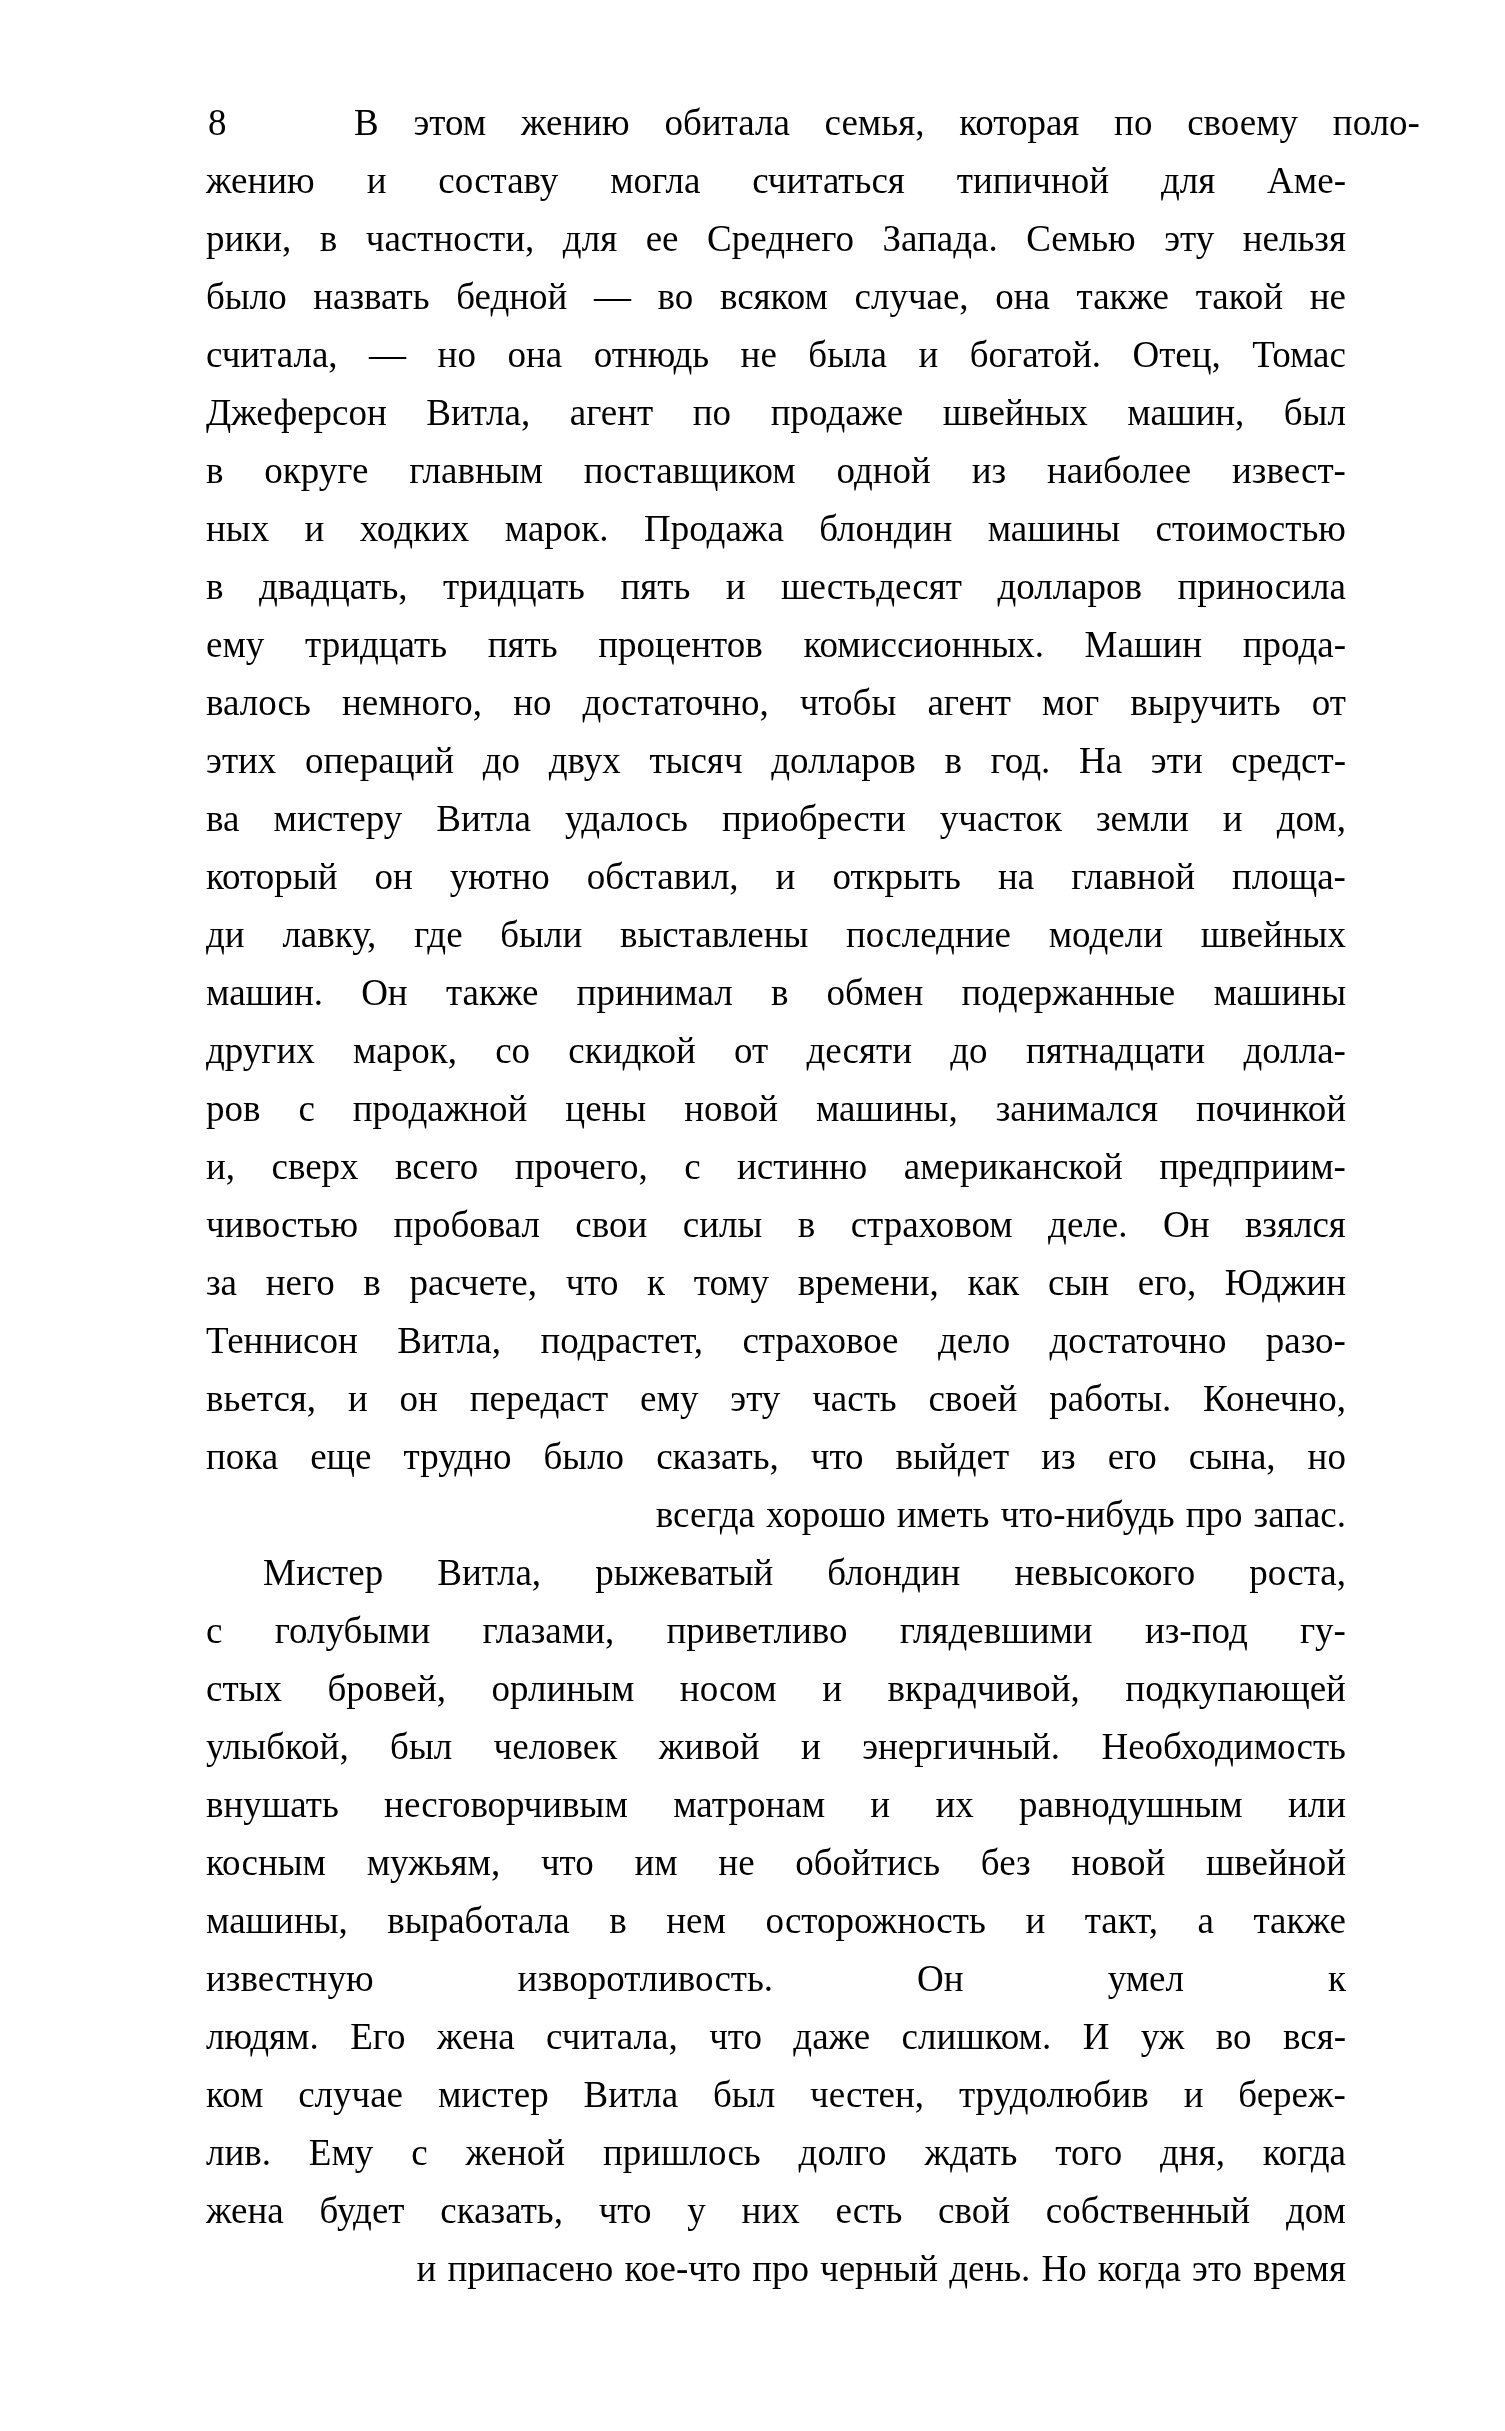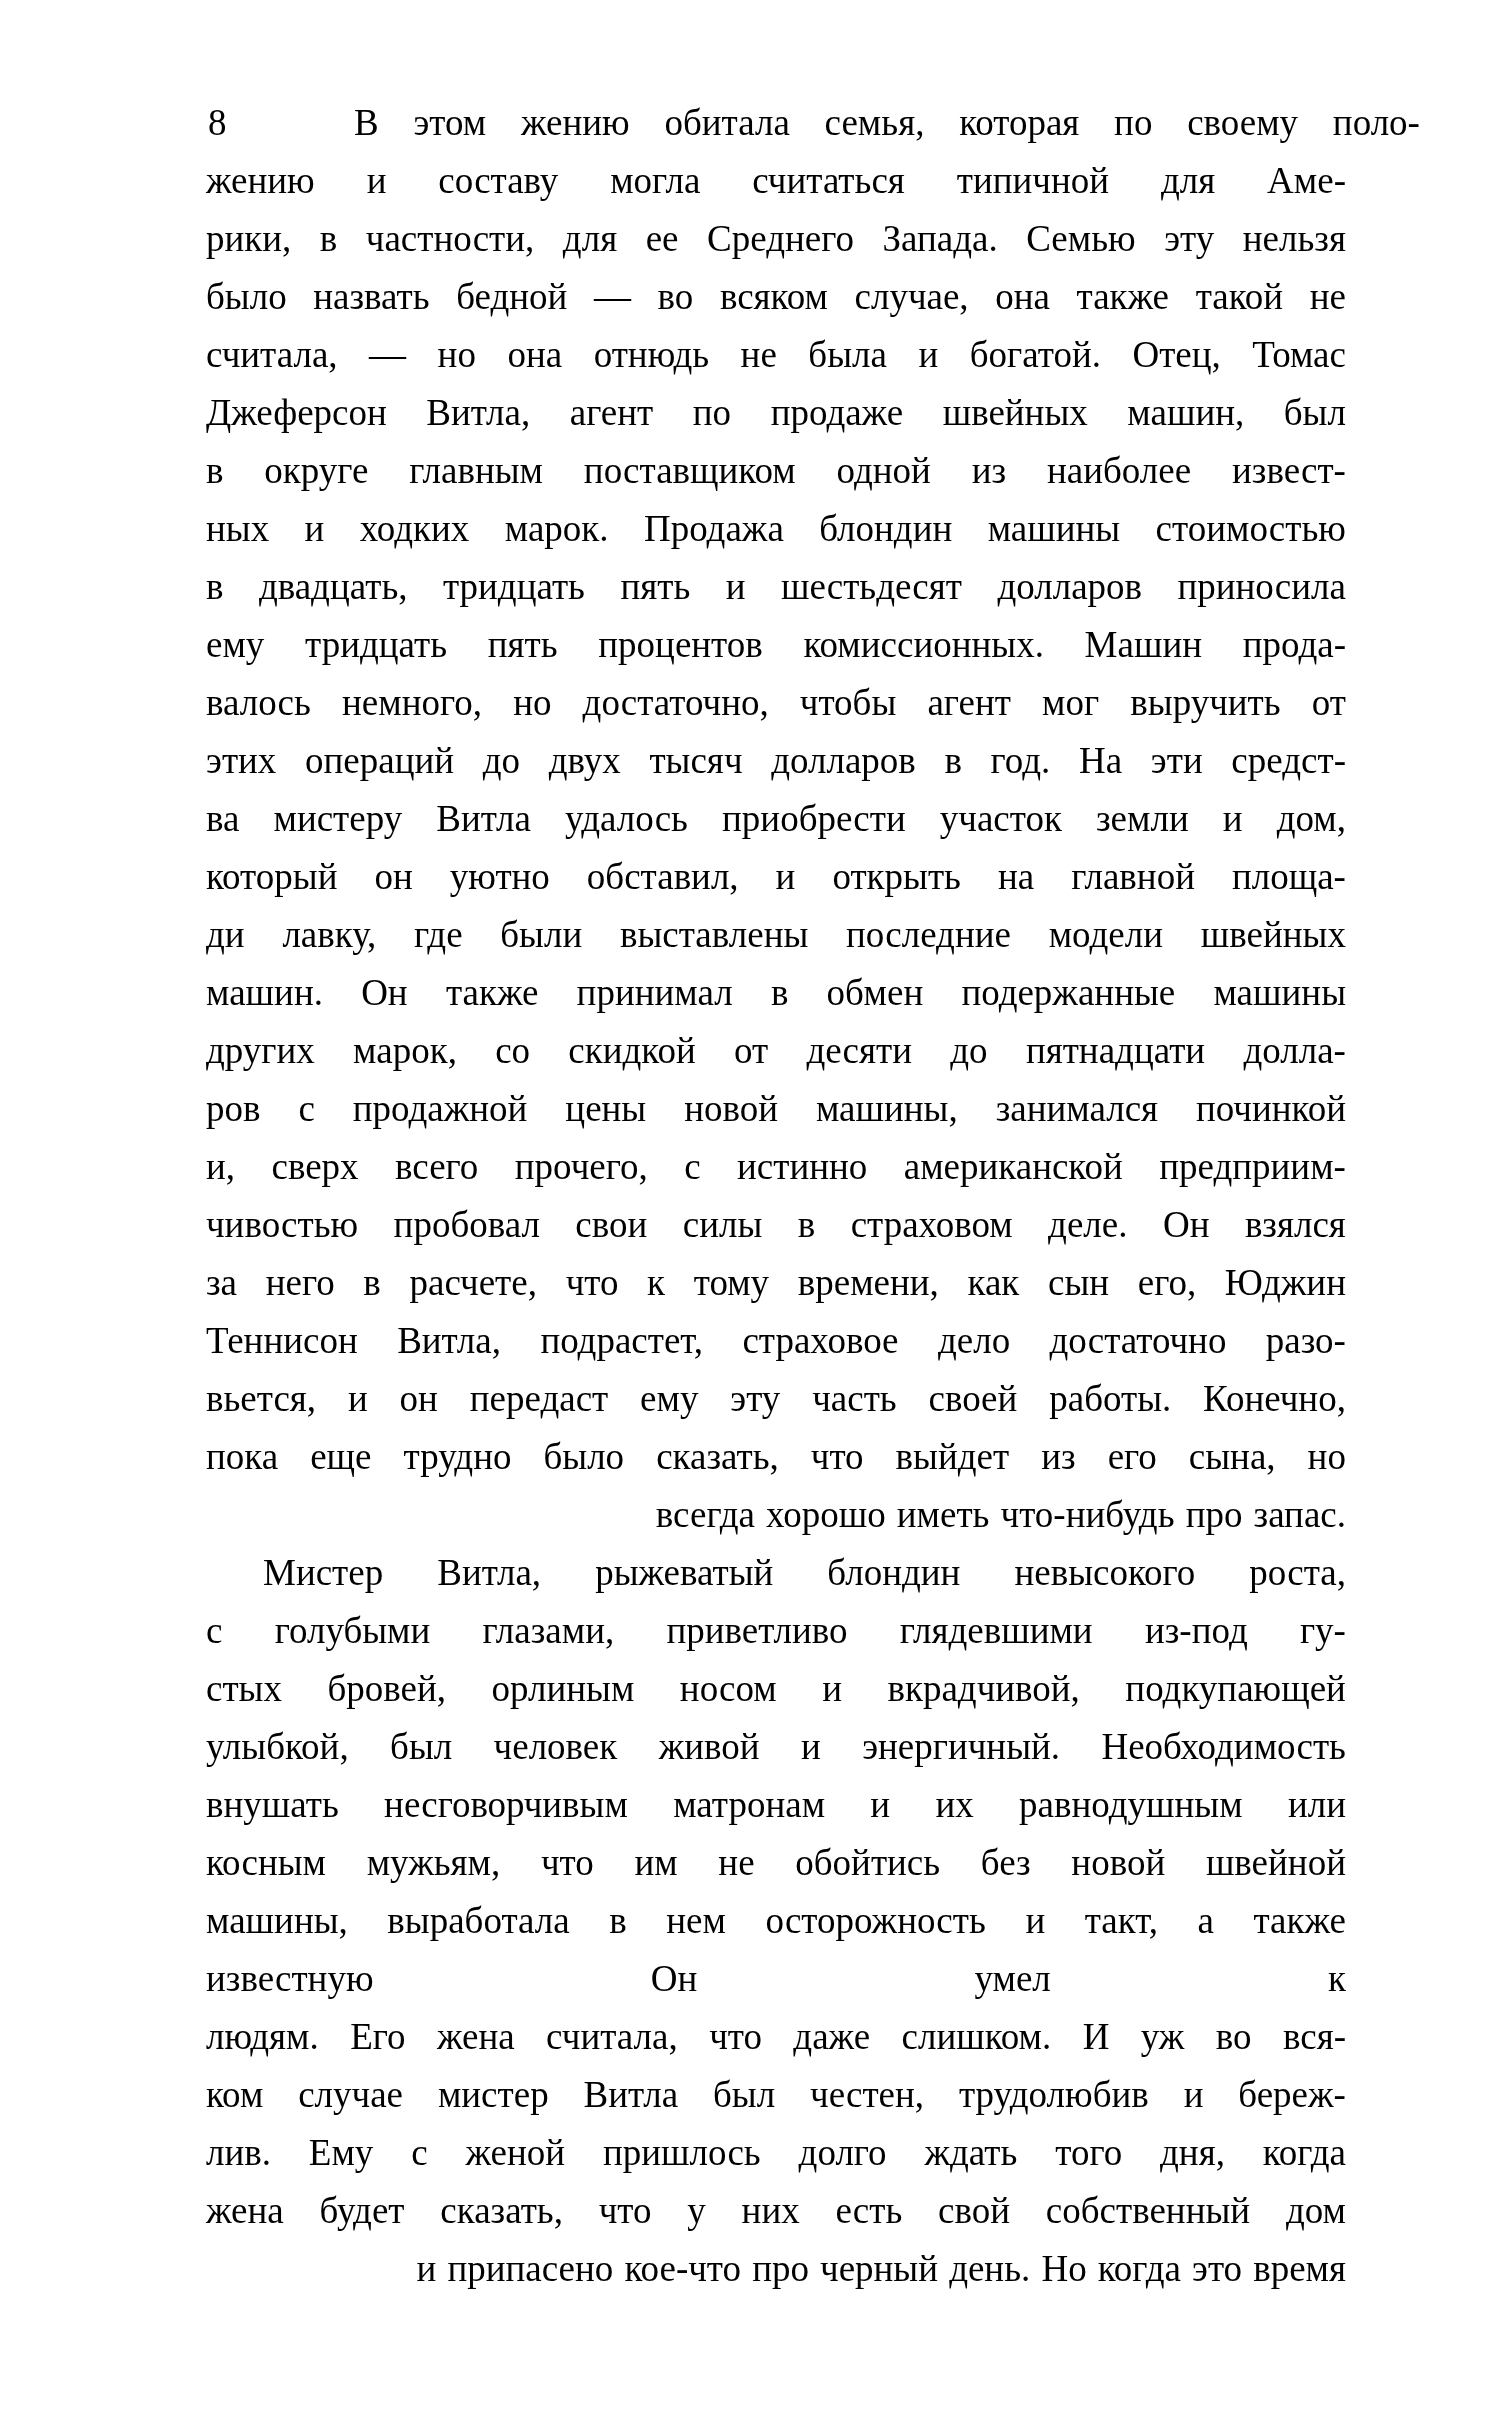--- a/index.html
+++ b/index.html
@@ -426,20 +426,21 @@
           <span class="w">в</span>
           <span class="w">нем</span>
           <span class="w">осторожность</span>
           <span class="w">и</span>
           <span class="w">такт,</span>
           <span class="w">а</span>
           <span class="w">также</span>
         </div>
         <div class="jrow">
           <span class="w">известную</span>
+          <span class="w">изворотливость.</span>
           <span class="w">Он</span>
           <span class="w">умел</span>
           <span class="w">к</span>
         </div>
         <div class="jrow">
           <span class="w">людям.</span>
           <span class="w">Его</span>
           <span class="w">жена</span>
           <span class="w">считала,</span>
           <span class="w">что</span>

